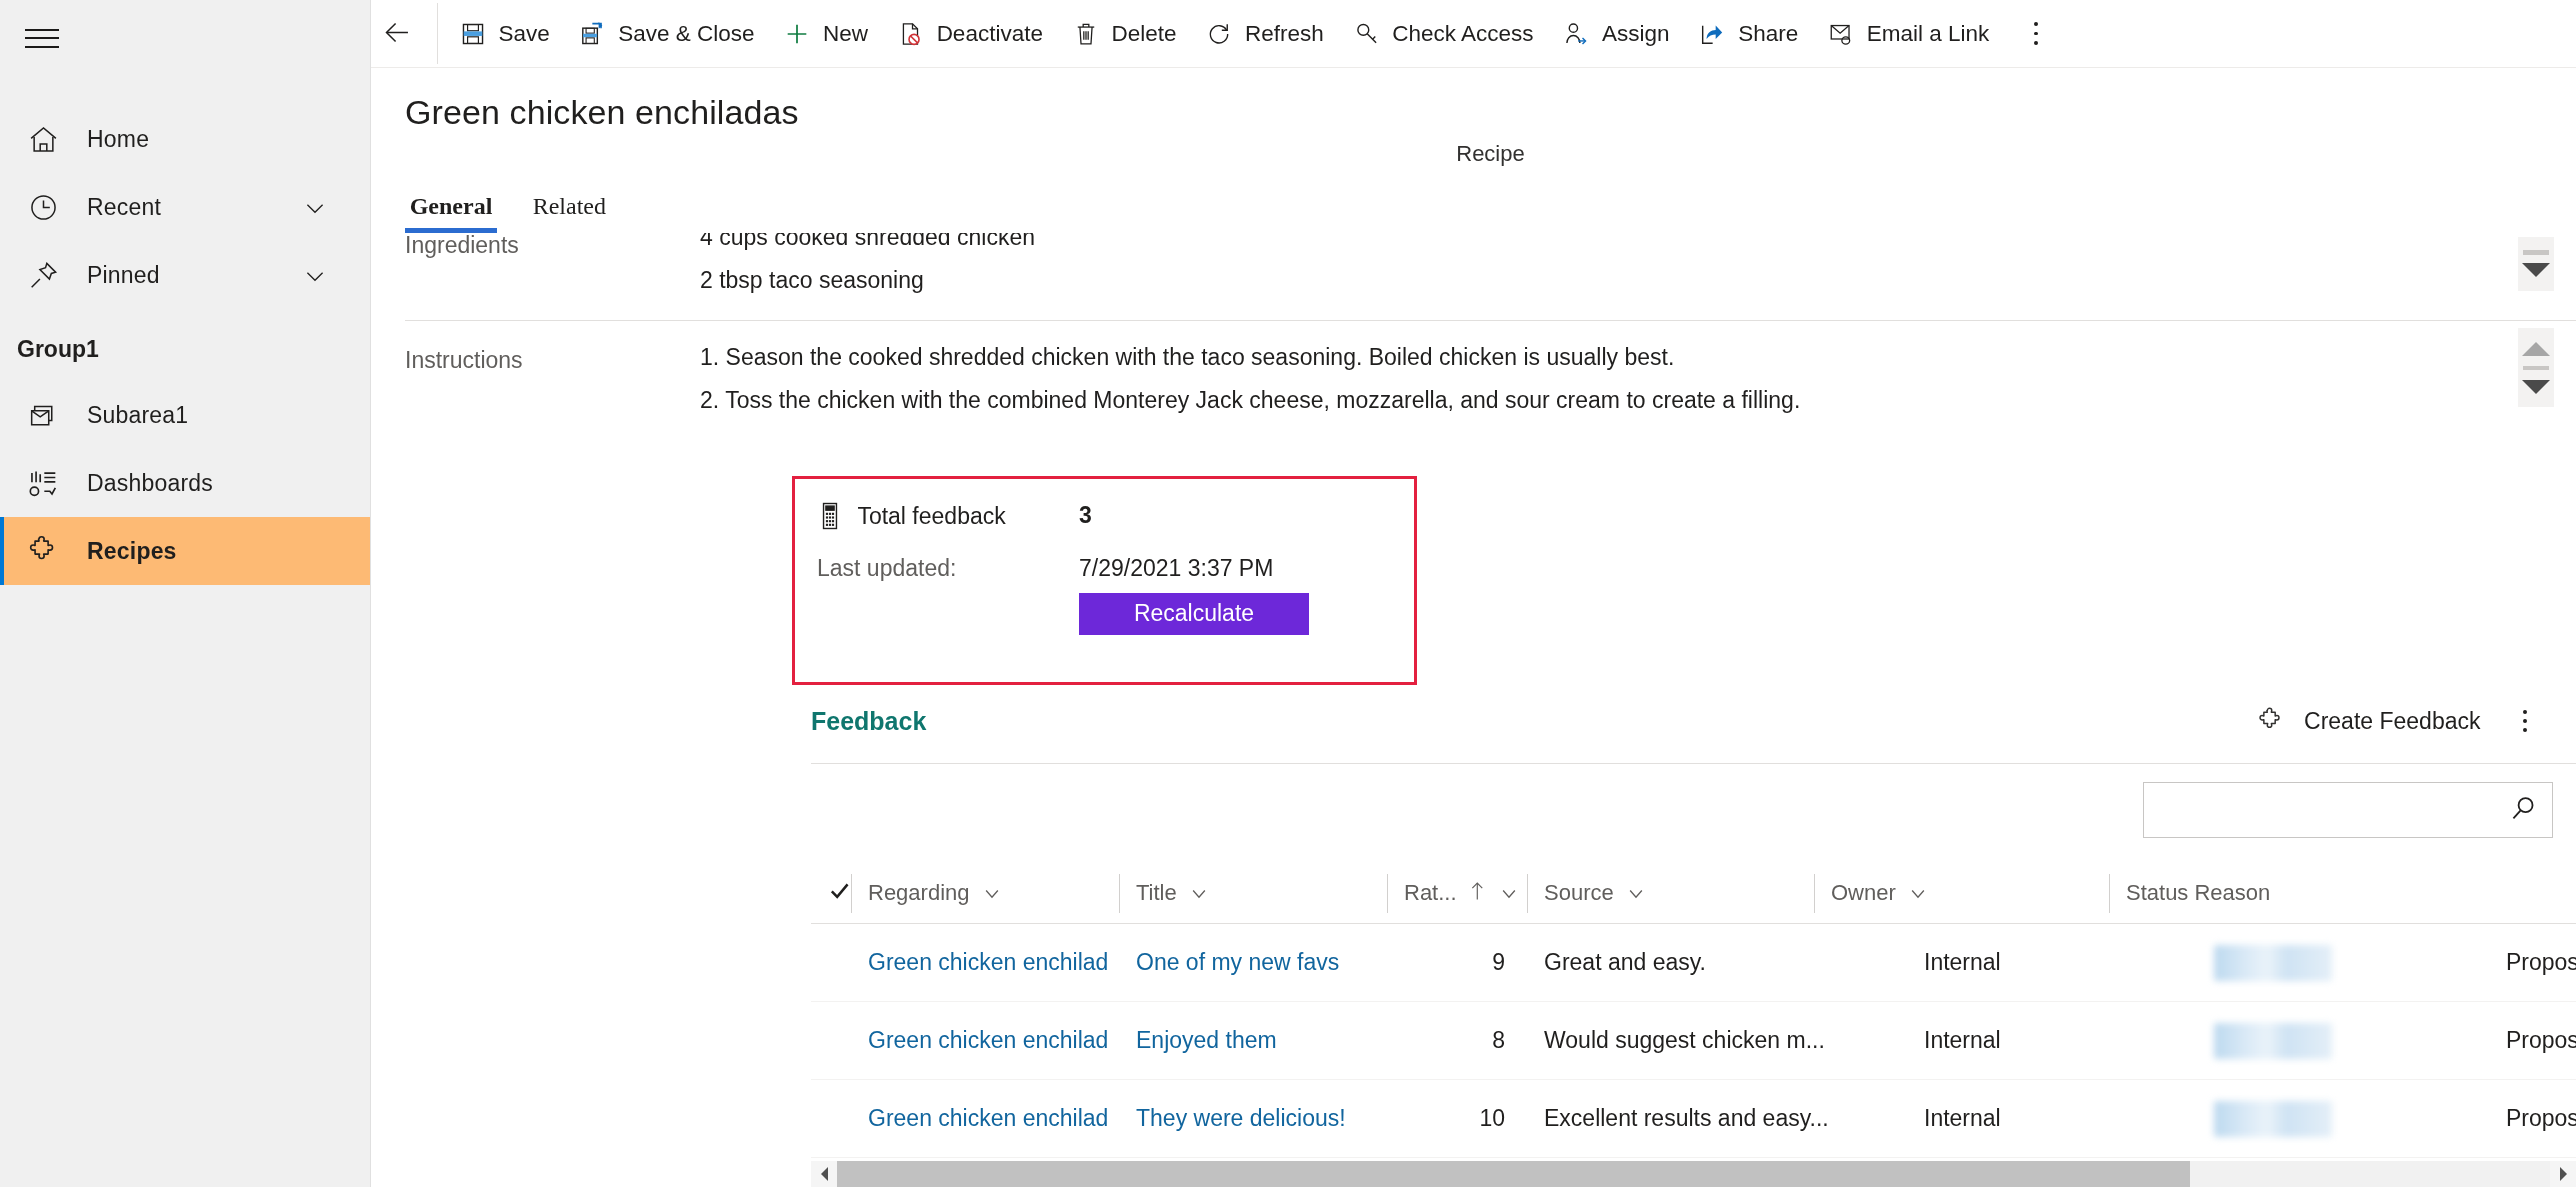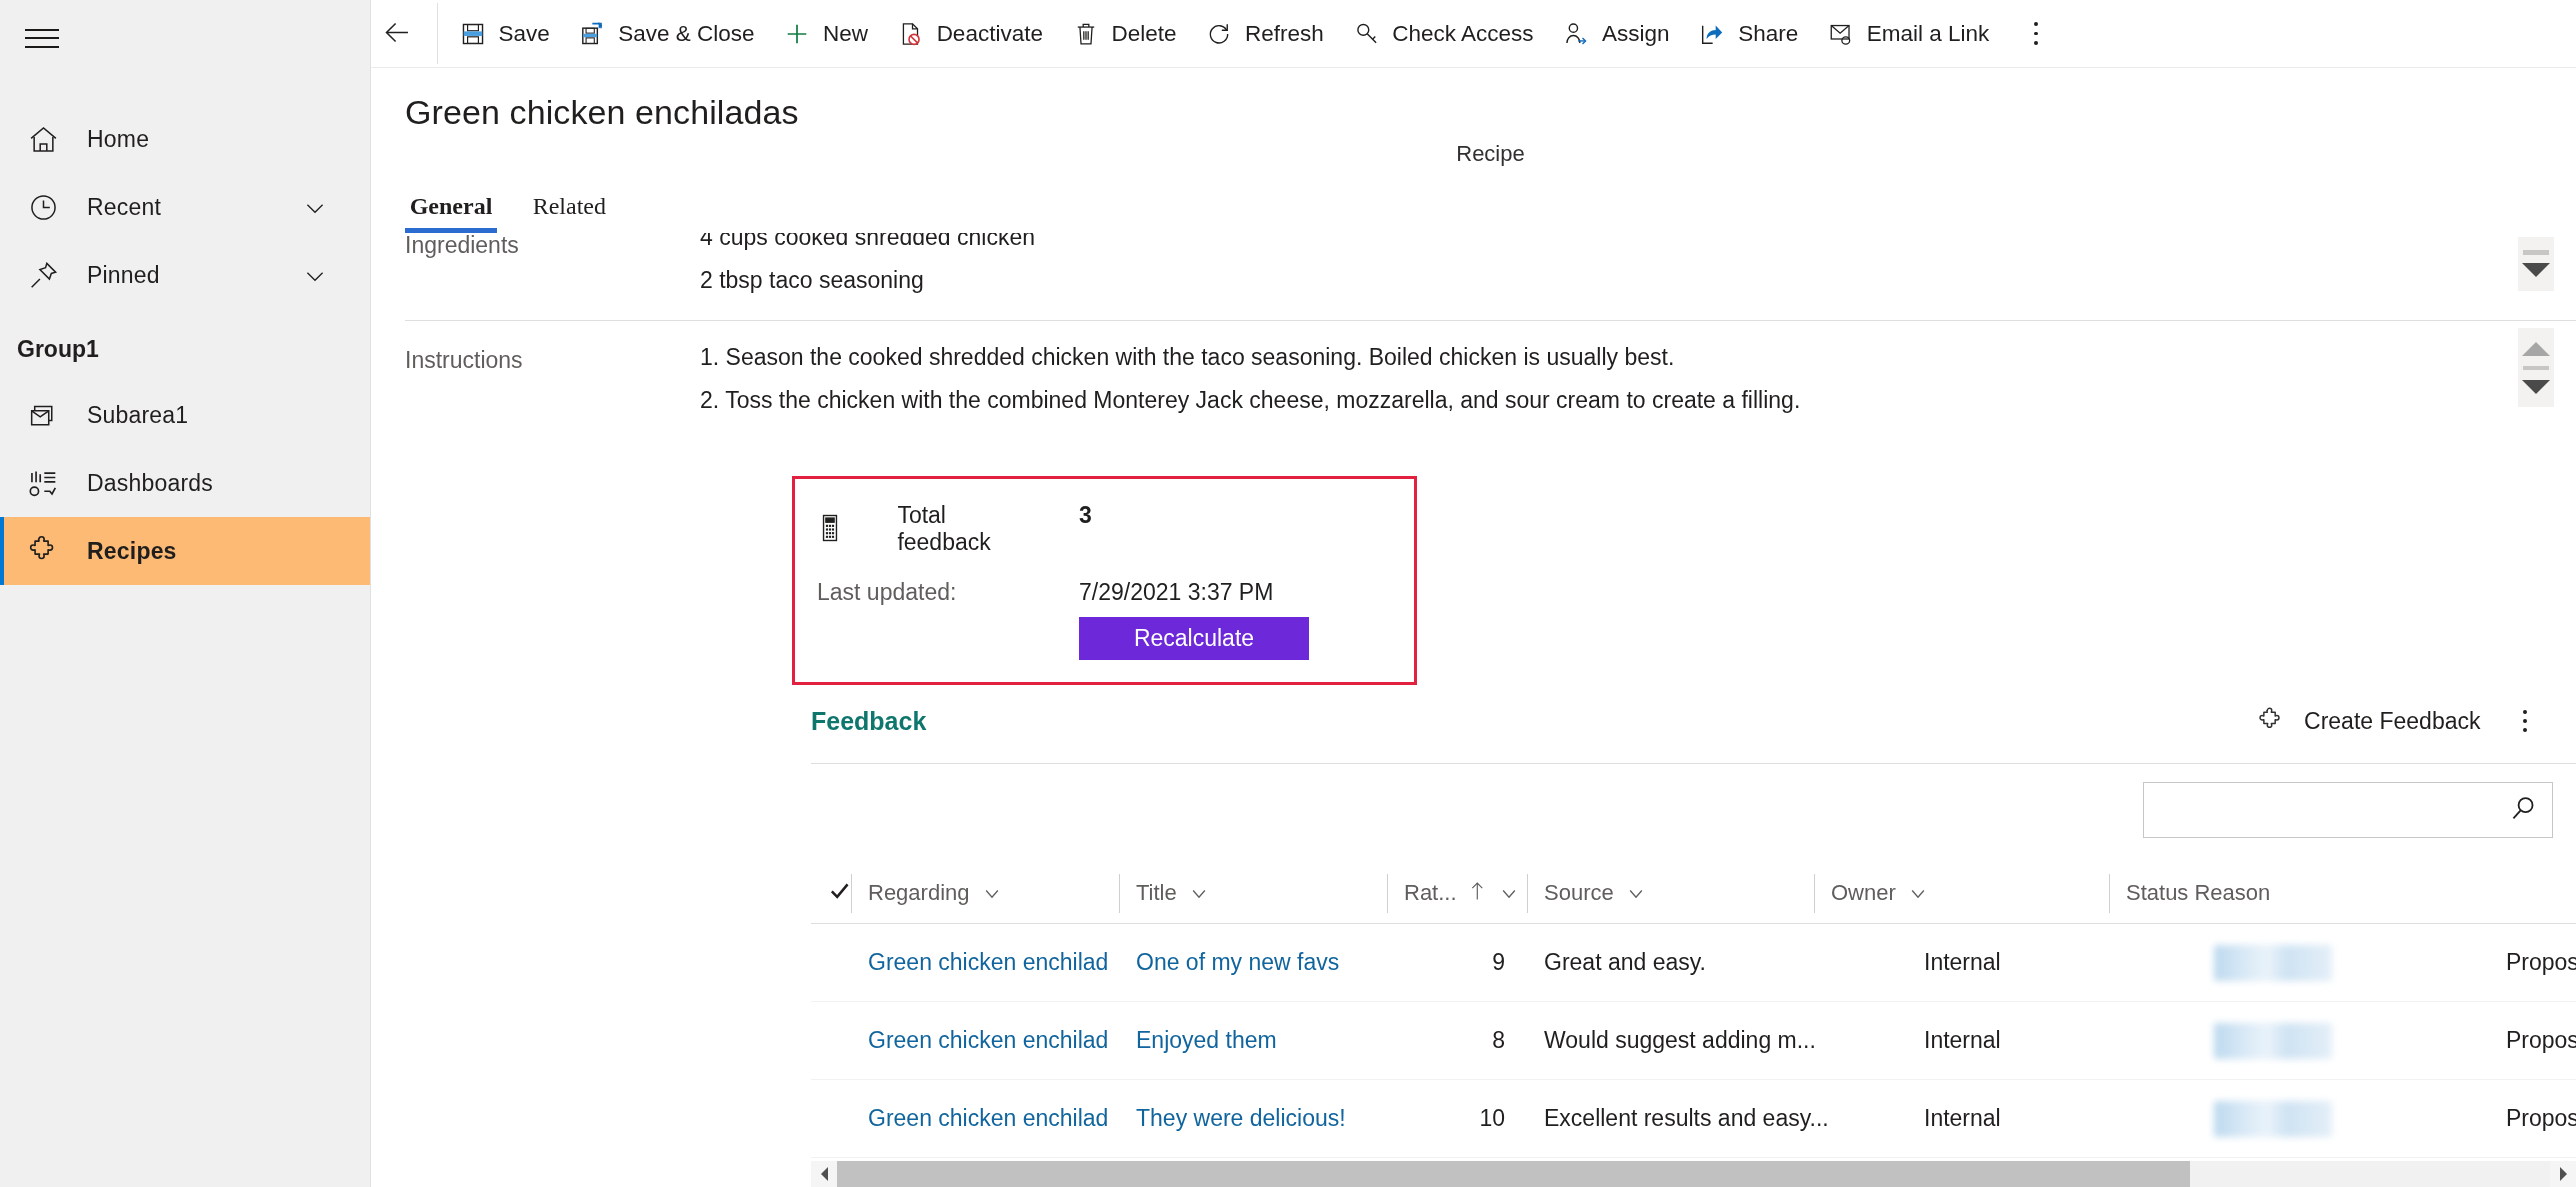--- a/index.html
+++ b/index.html
@@ -471,21 +471,21 @@
           <div style="height:9.3px"></div>
           <div class="sbar"></div>
           <div style="height:9.3px"></div>
           <div class="tri-down"></div>
         </div>
       </div>
     </div>
 
     <div id="tfcard">
       <div class="tf-row" style="padding:23px 0 0 22px;">
-        <div class="tf-label" style="width:194px;gap:40px;">
+        <div class="tf-label" style="width:194px;">
           <span class="calc-ic">
             <svg width="26" height="28" viewBox="0 0 24 26" fill="none" stroke="#201f1e" stroke-width="1.3">
               <rect x="6" y="1.4" width="12" height="23.2"></rect>
               <rect x="8.2" y="3.8" width="7.6" height="3.8" fill="#201f1e"></rect>
               <g fill="#201f1e" stroke="none">
                 <rect x="8.2" y="10" width="2" height="2"></rect>
                   <rect x="11" y="10" width="2" height="2"></rect>
                   <rect x="13.8" y="10" width="2" height="2"></rect>
                 <rect x="8.2" y="13.4" width="2" height="2"></rect>
                   <rect x="11" y="13.4" width="2" height="2"></rect>
@@ -634,21 +634,21 @@
           </div>
         <div class="gdata col-status">Proposed</div>
 
       </div>
 
       <div class="grow">
         <div class="gdata gcheck"></div>
         <div class="gdata link col-regarding">Green chicken enchilad</div>
         <div class="gdata link col-title">Enjoyed them</div>
         <div class="gdata num col-rating">8</div>
-        <div class="gdata col-comments">Would suggest adding m...</div>
+        <div class="gdata col-comments">Would suggest chicken m...</div>
         <div class="gdata col-source">Internal</div>
         <div class="gdata col-owner">
             <span class="redacted"></span>
           </div>
         <div class="gdata col-status">Proposed</div>
 
       </div>
 
       <div class="grow">
         <div class="gdata gcheck"></div>

